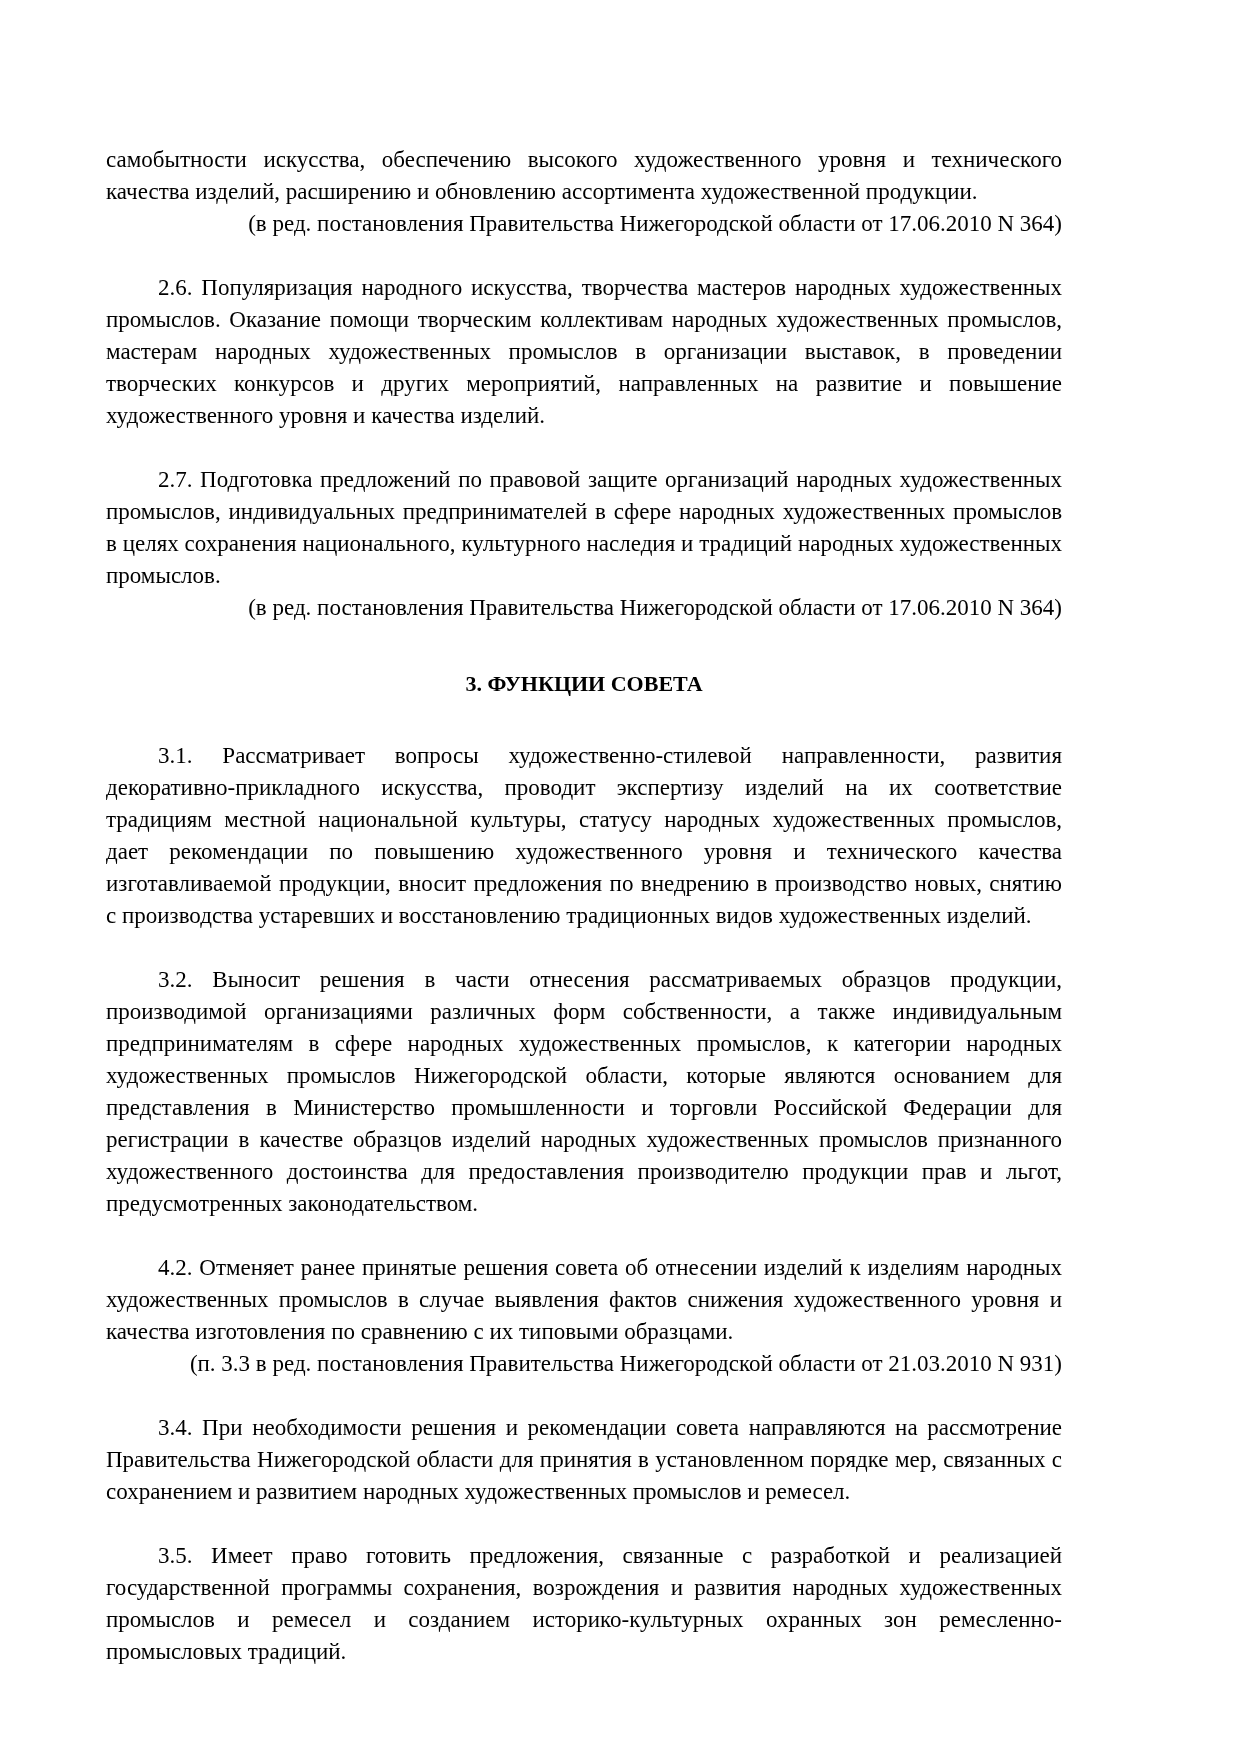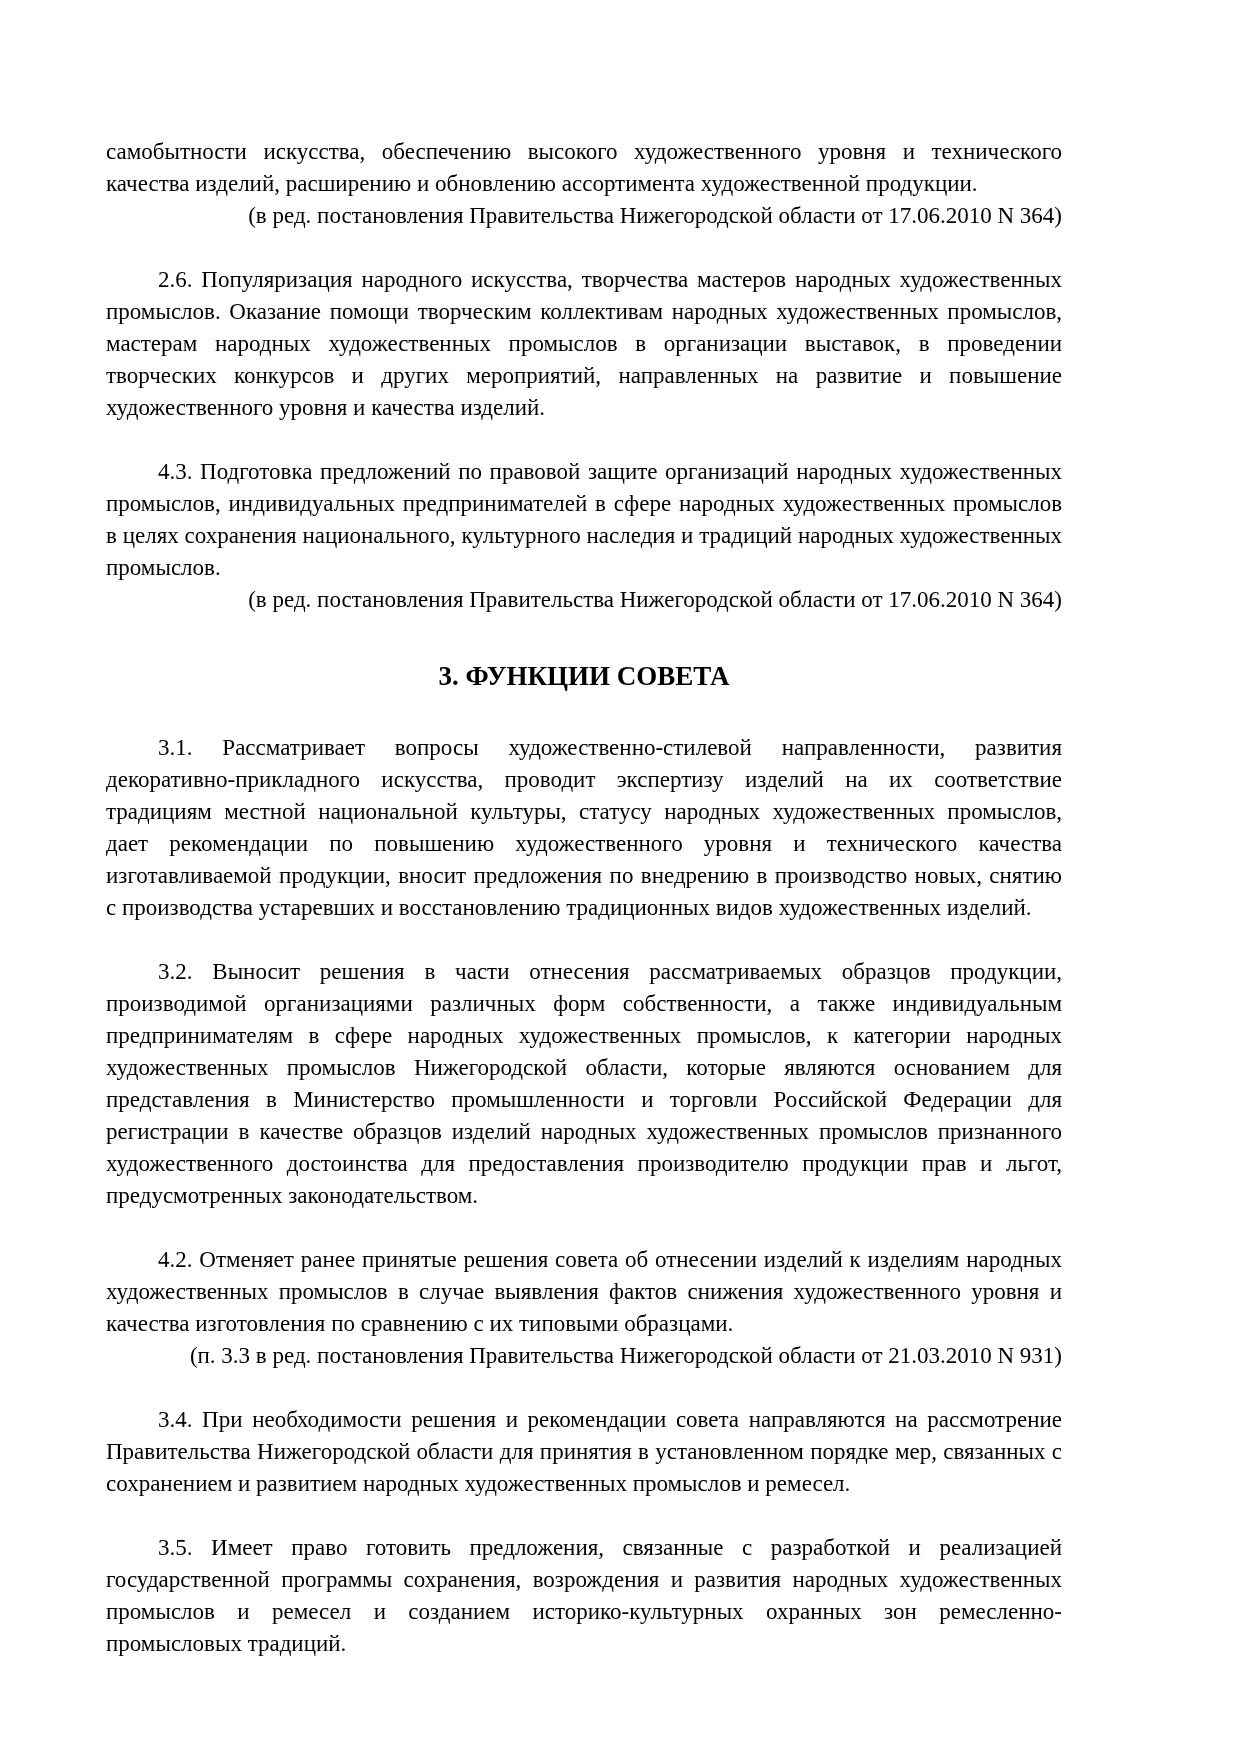--- a/index.html
+++ b/index.html
@@ -20,48 +20,48 @@
     top: 136px;
     width: 956px;
     font-size: 23px;
     line-height: 32px;
   }
   .para {
     margin: 32px 0 0 0;
     text-align: justify;
   }
   .para:first-child {
-    margin-top: 0;
+    margin-top: 8px;
   }
   .para.indent {
     text-indent: 52px;
   }
   .note {
     margin: 0;
     text-align: right;
   }
   .heading {
     margin: 44px 0 40px 0;
     text-align: center;
     font-weight: bold;
-    font-size: 27px;
+    font-size: 22px;
     line-height: 32px;
   }
 </style>
 </head>
 <body>
 
 <main class="page">
 
   <p class="para">самобытности искусства, обеспечению высокого художественного уровня и технического качества изделий, расширению и обновлению ассортимента художественной продукции.</p>
   <p class="note">(в ред. постановления Правительства Нижегородской области от 17.06.2010 N 364)</p>
 
   <p class="para indent">2.6. Популяризация народного искусства, творчества мастеров народных художественных промыслов. Оказание помощи творческим коллективам народных художественных промыслов, мастерам народных художественных промыслов в организации выставок, в проведении творческих конкурсов и других мероприятий, направленных на развитие и повышение художественного уровня и качества изделий.</p>
 
-  <p class="para indent">4.3. Подготовка предложений по правовой защите организаций народных художественных промыслов, индивидуальных предпринимателей в сфере народных художественных промыслов в целях сохранения национального, культурного наследия и традиций народных художественных промыслов.</p>
+  <p class="para indent">2.7. Подготовка предложений по правовой защите организаций народных художественных промыслов, индивидуальных предпринимателей в сфере народных художественных промыслов в целях сохранения национального, культурного наследия и традиций народных художественных промыслов.</p>
   <p class="note">(в ред. постановления Правительства Нижегородской области от 17.06.2010 N 364)</p>
 
   <h2 class="heading">3. ФУНКЦИИ СОВЕТА</h2>
 
 
   <p class="para indent">3.1. Рассматривает вопросы художественно-стилевой направленности, развития декоративно-прикладного искусства, проводит экспертизу изделий на их соответствие традициям местной национальной культуры, статусу народных художественных промыслов, дает рекомендации по повышению художественного уровня и технического качества изготавливаемой продукции, вносит предложения по внедрению в производство новых, снятию с производства устаревших и восстановлению традиционных видов художественных изделий.</p>
 
   <p class="para indent">3.2. Выносит решения в части отнесения рассматриваемых образцов продукции, производимой организациями различных форм собственности, а также индивидуальным предпринимателям в сфере народных художественных промыслов, к категории народных художественных промыслов Нижегородской области, которые являются основанием для представления в Министерство промышленности и торговли Российской Федерации для регистрации в качестве образцов изделий народных художественных промыслов признанного художественного достоинства для предоставления производителю продукции прав и льгот, предусмотренных законодательством.</p>
 
   <p class="para indent">4.2. Отменяет ранее принятые решения совета об отнесении изделий к изделиям народных художественных промыслов в случае выявления фактов снижения художественного уровня и качества изготовления по сравнению с их типовыми образцами.</p>

